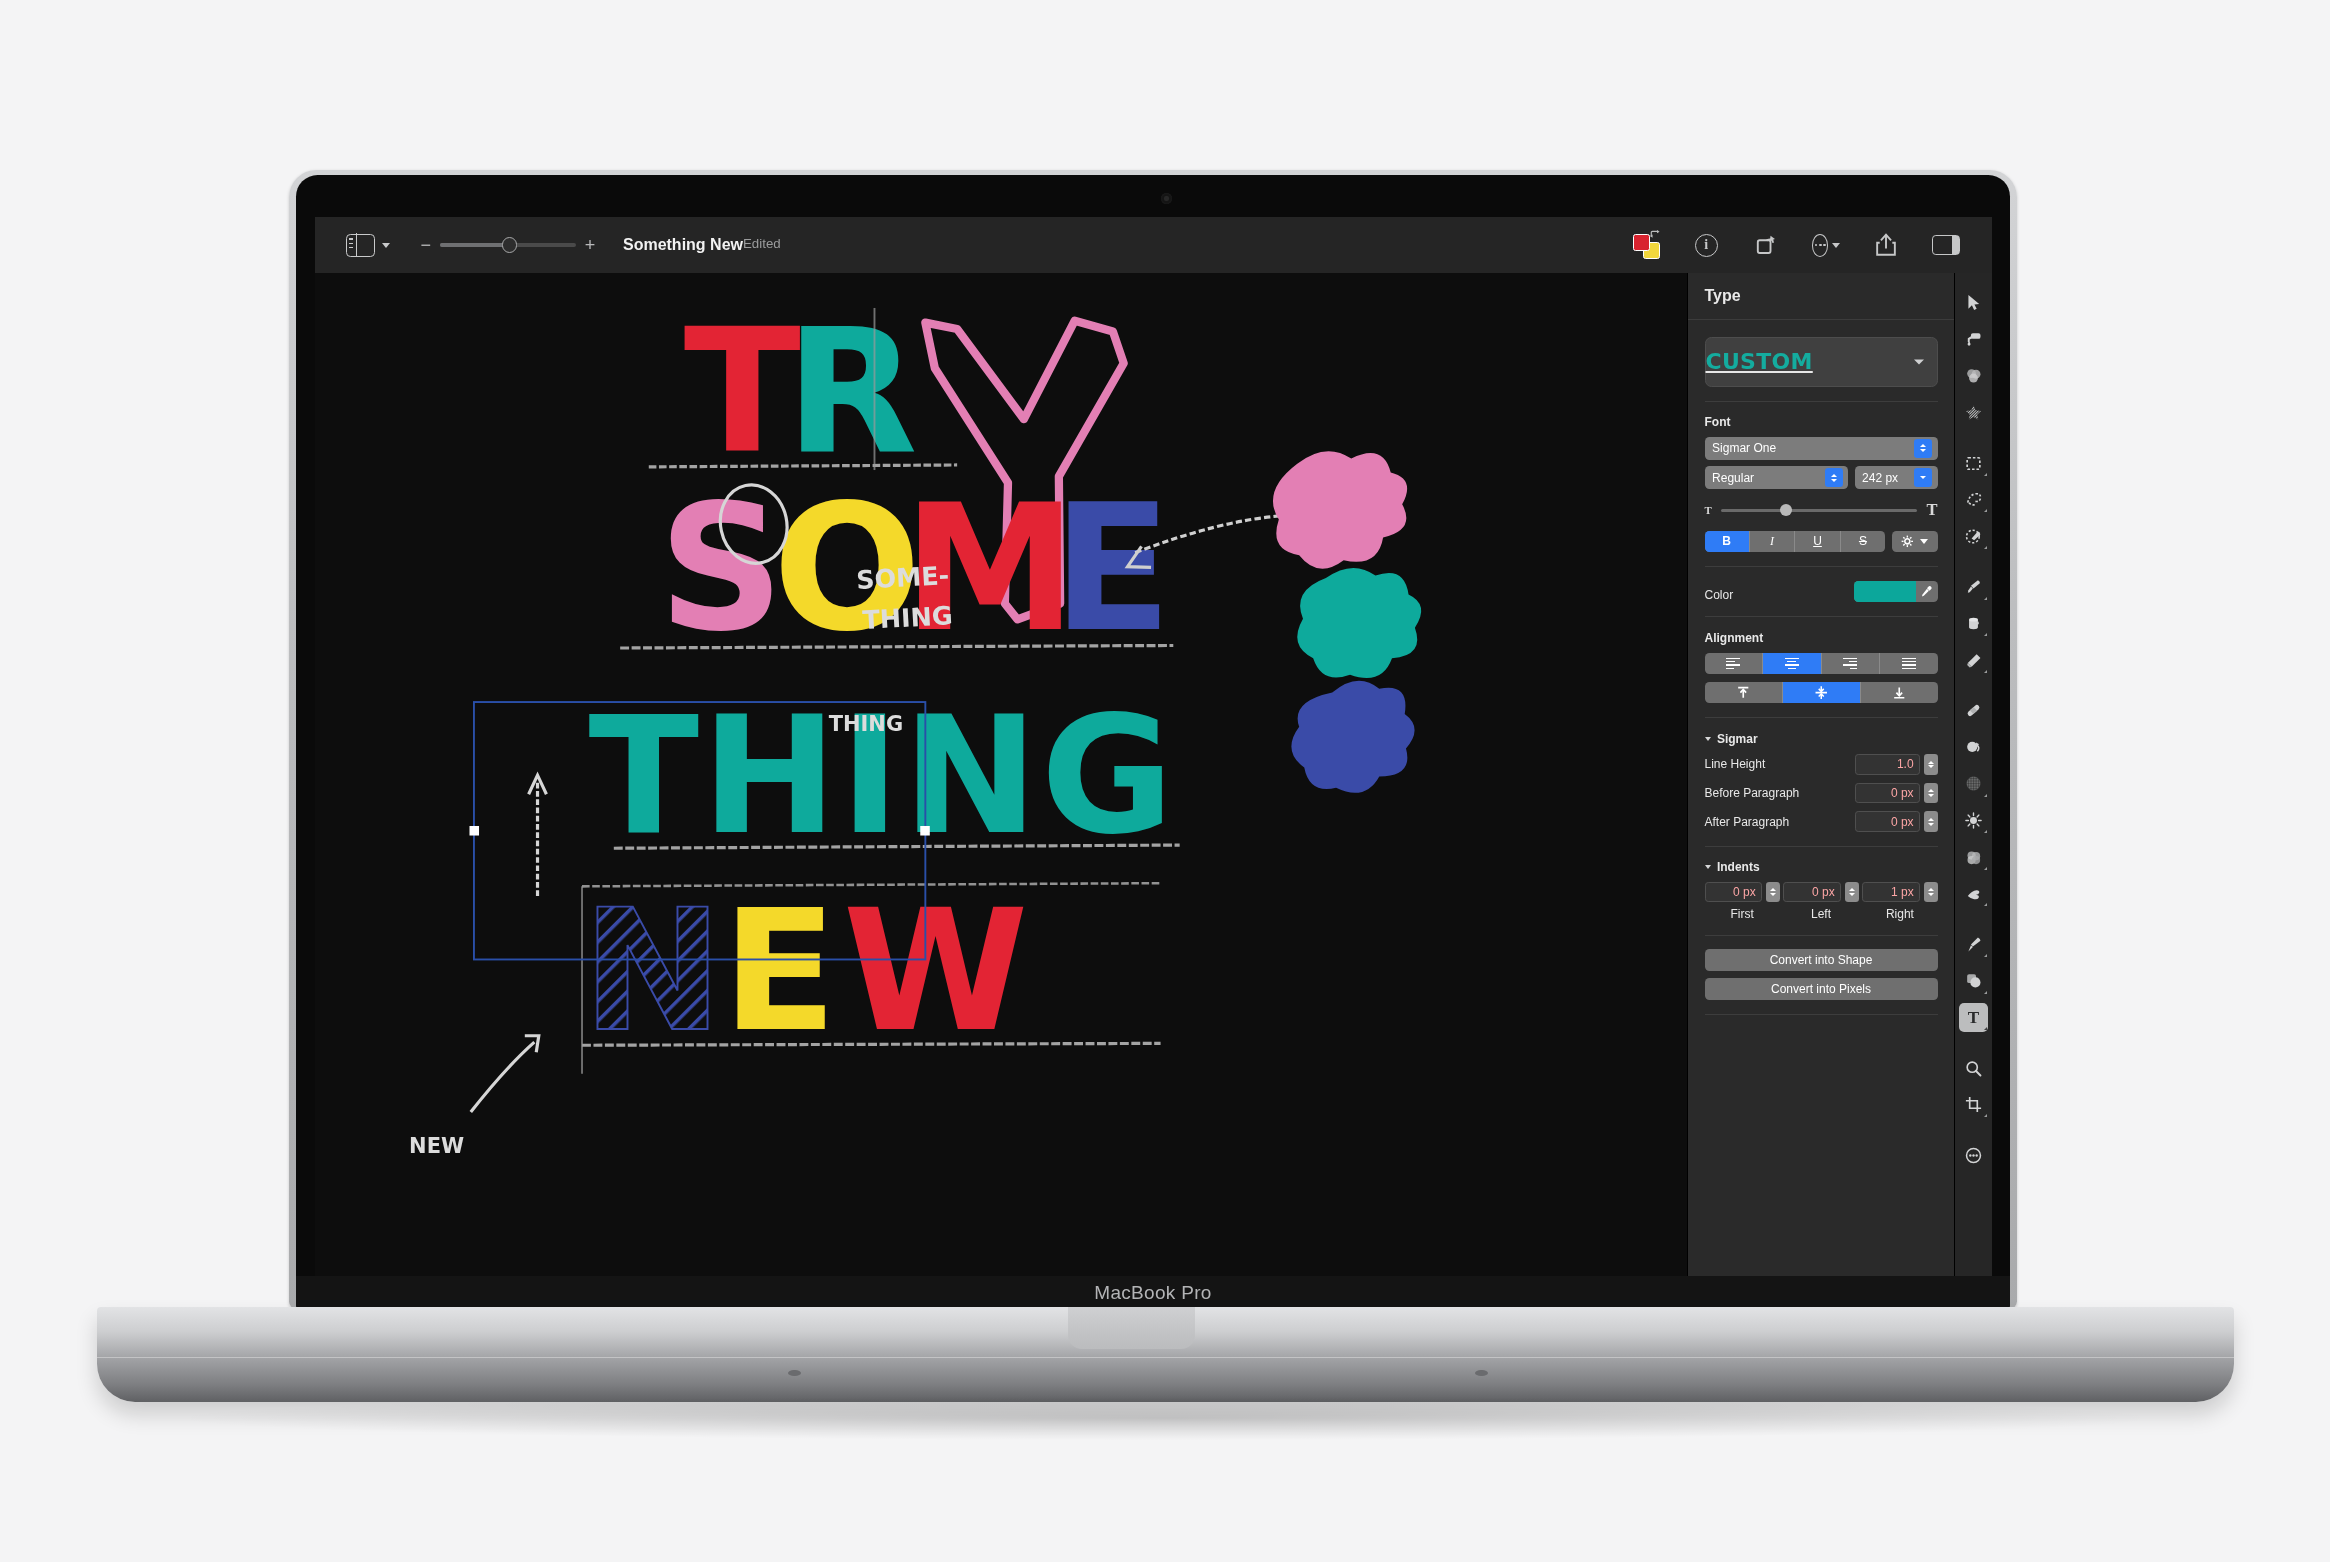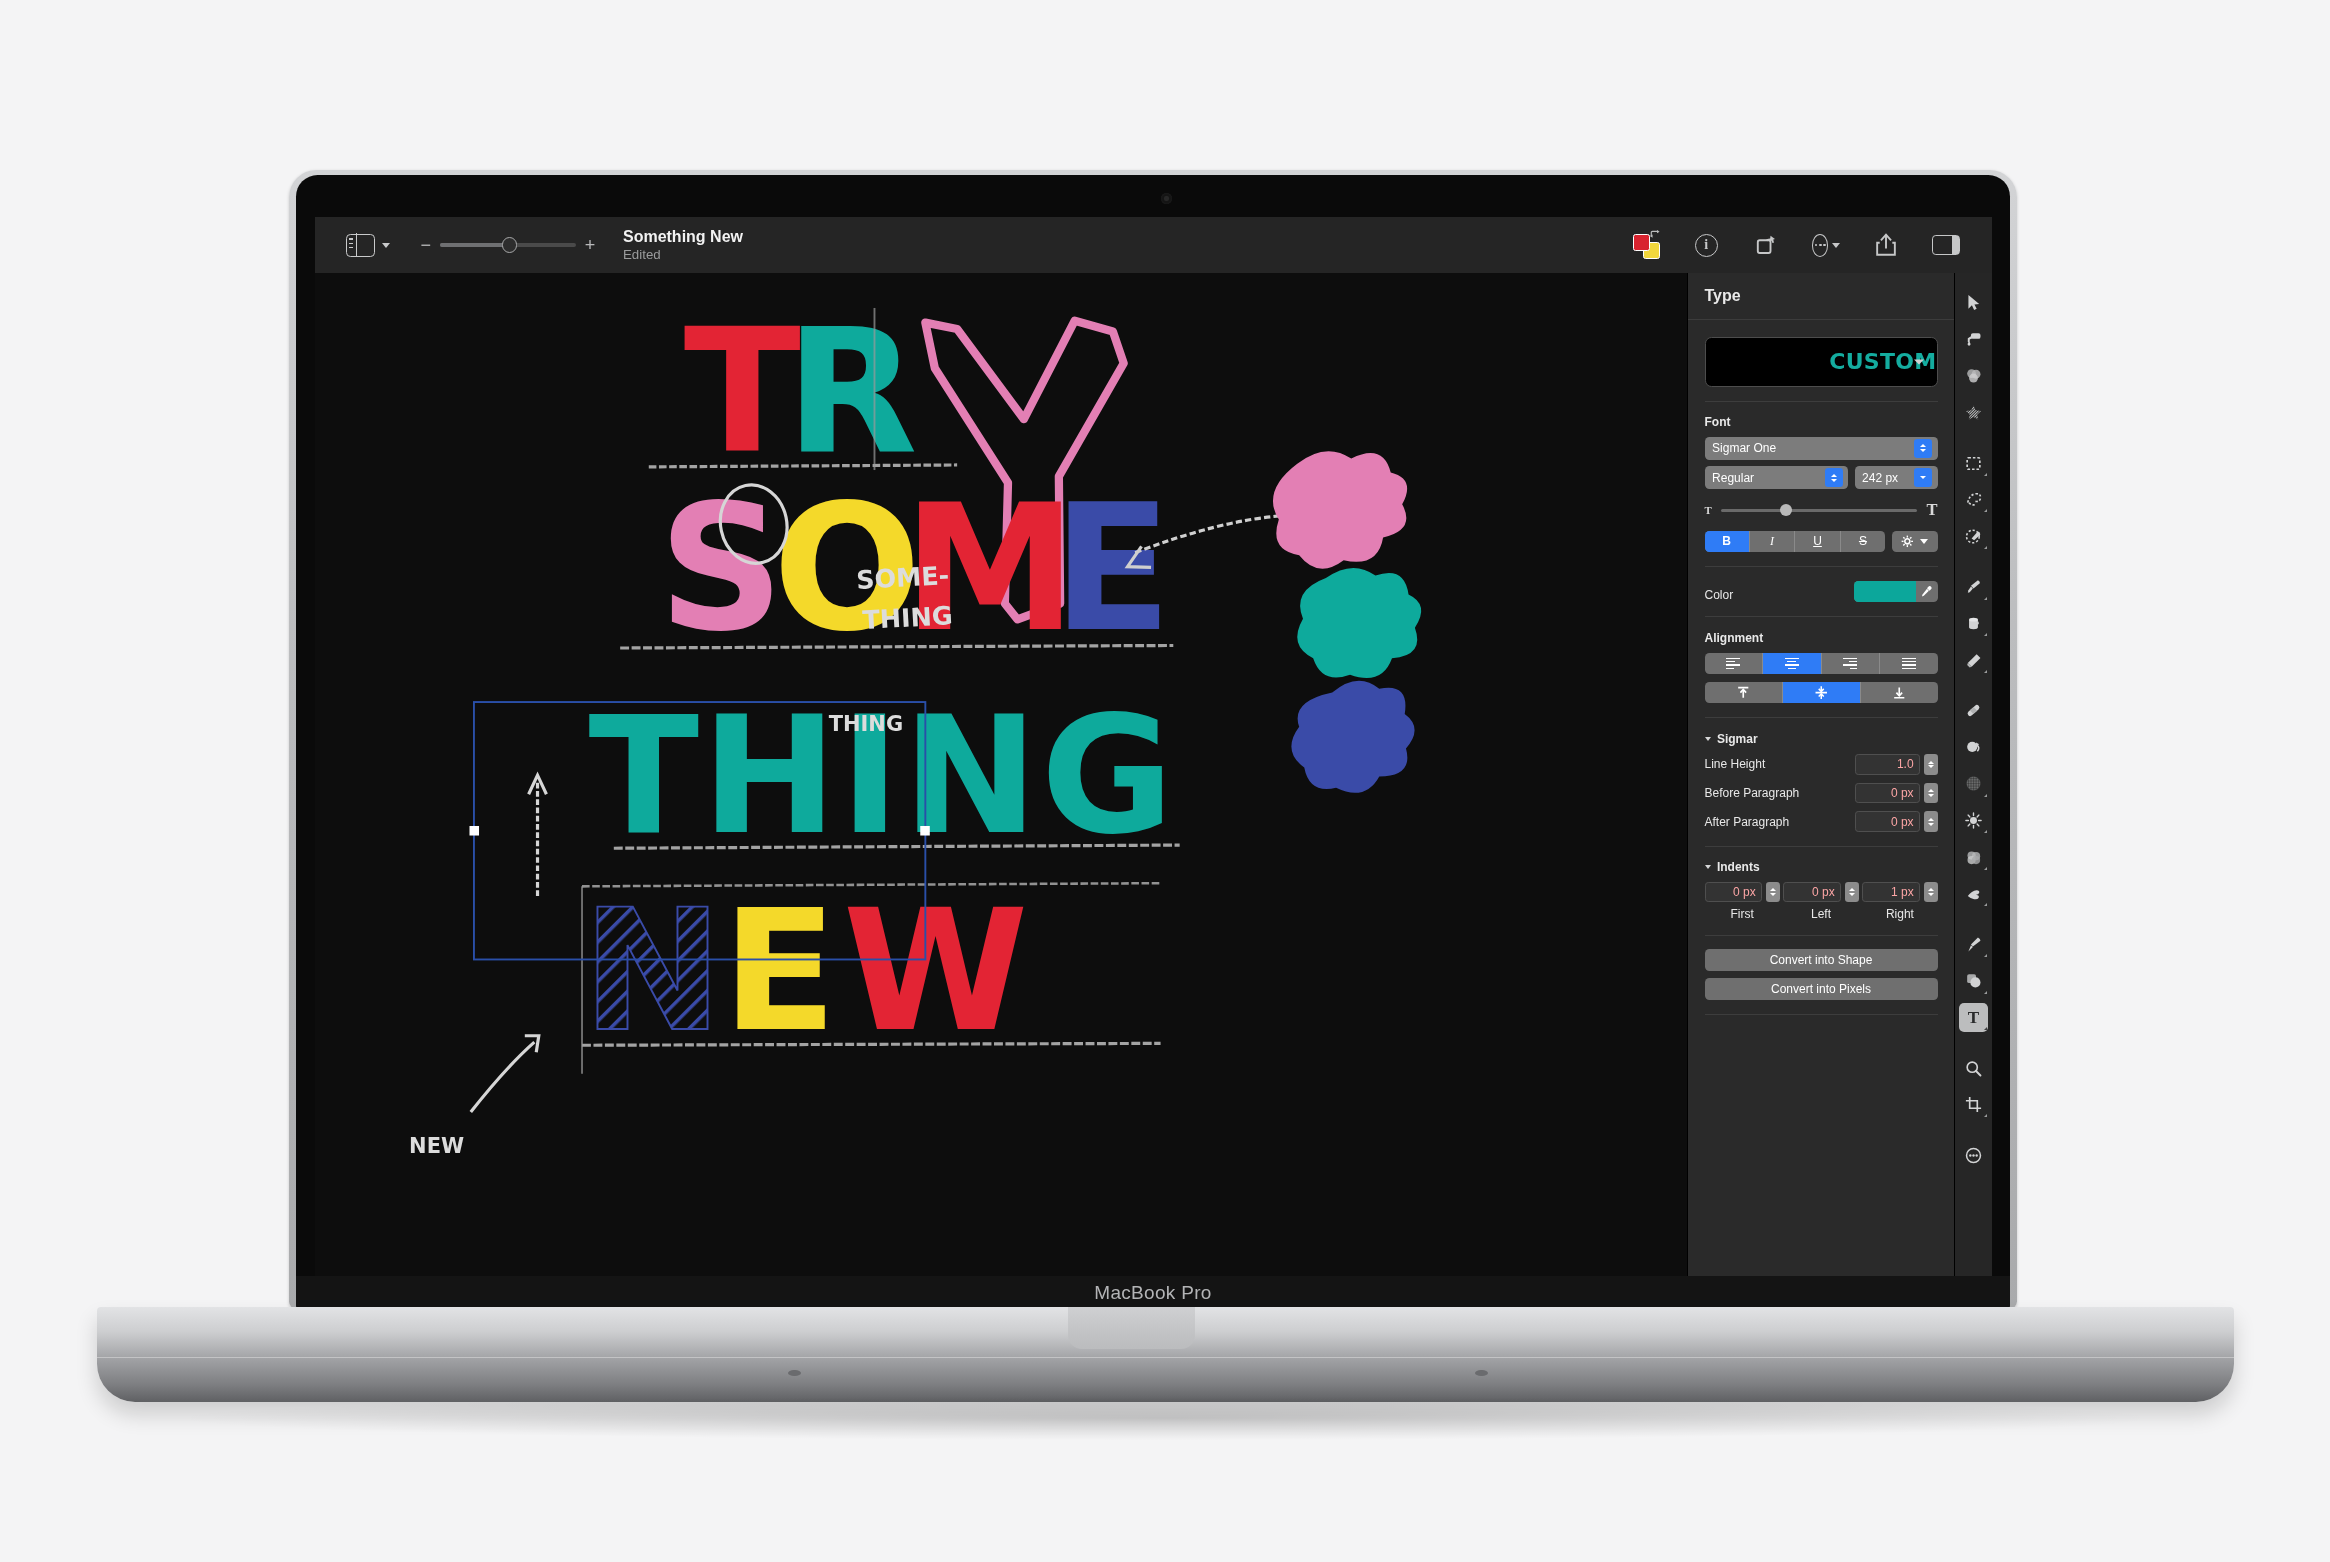--- a/index.html
+++ b/index.html
@@ -97,21 +97,21 @@
   .sidebar-toggle i { position:absolute; left:2.5px; width:4.4px; height:1.3px; background:#c9cacb; }
   .sidebar-toggle i:nth-child(1){ top:3.8px; } .sidebar-toggle i:nth-child(2){ top:8.3px; } .sidebar-toggle i:nth-child(3){ top:12.7px; }
   .chev { width: 0; height: 0; border-left: 4.4px solid transparent; border-right: 4.4px solid transparent; border-top: 5.1px solid #c9cacb; margin-left: 7.6px; }
 
   .zoomgroup { display: flex; align-items: center; gap: 9px; margin-left: 30.5px; }
   .zg-sign { color: #b9babb; font-size: 18px; line-height: 1; width: 10.2px; text-align: center; }
   .zoomtrack { width: 136px; height: 3.8px; border-radius: 1.9px; background: #4a4a4a; position: relative; }
   .zoomtrack .fill { position:absolute; left:0; top:0; height:100%; width:71px; background:#6f7072; border-radius:1.9px; }
   .zoomknob { position: absolute; left: 62px; top: -5.7px; width: 15.3px; height: 15.3px; border-radius: 50%; background: #2d2d2d; border: 1.9px solid #a8a9aa; }
 
-  .doctitle { margin-left: 28px; display: flex; flex-direction: column; justify-content: center; }
+  .doctitle { margin-left: 28px; display: flex; flex-direction: row; justify-content: center; }
   .doctitle .t { color: #f2f2f2; font-size: 16px; font-weight: bold; line-height: 1.2; }
   .doctitle .s { color: #9b9c9d; font-size: 13.3px; line-height: 1.3; }
 
   .tb-right { margin-left: auto; display: flex; align-items: center; gap: 32px; padding-right: 16.5px; }
   .tbicon { width: 28px; height: 28px; position: relative; display: flex; align-items: center; justify-content: center; }
 
   .swatchicon { width: 29px; height: 27px; position: relative; }
   .swatchicon .sq { position: absolute; width: 17px; height: 17px; border-radius: 2.5px; border: 1.3px solid #fff; }
   .swatchicon .sq.back { right: 0; bottom: 0; background: #f2d73c; }
   .swatchicon .sq.front { left: 0.6px; top: 2.5px; background: #d8232f; }
@@ -137,21 +137,21 @@
     border-left: 0.6px solid #000;
     display: flex; flex-direction: column;
     font-size: 12px; color: #e8e8e8;
   }
   .insp-header { height: 47px; display:flex; align-items:center; padding: 0 16.5px; border-bottom: 0.6px solid #3c3c3c; }
   .insp-header span { font-size: 16px; font-weight: bold; color: #e9e9e9; }
   .insp-scroll { padding: 0 16.5px; flex: 1; overflow: hidden; }
 
   .typebox {
     margin-top: 16.5px; height: 50px; border: 0.6px solid #4d4d4d; border-radius: 6.4px;
-    background: #000000; display: flex; align-items: center; justify-content: flex-end; position: relative;
+    background: #404040; display: flex; align-items: center; justify-content: flex-start; position: relative; text-decoration: underline;
   }
   .typebox .label {
     color: #14ac9f; font-size: 22px; font-weight: 900; letter-spacing: 0.3px;
     font-family: "DejaVu Sans", sans-serif;
   }
   .typebox .dn { position: absolute; right: 12.7px; top: 50%; transform: translateY(-50%); }
   .dnchev { width:0;height:0;border-left:5.1px solid transparent;border-right:5.1px solid transparent;border-top:5.7px solid #cfd0d1; }
 
   .divider { height: 0.6px; background: #3d3d3d; margin: 14px 0; }
   .sect-label { font-size: 12px; font-weight: bold; color: #e9e9e9; margin-bottom: 7.6px; }

